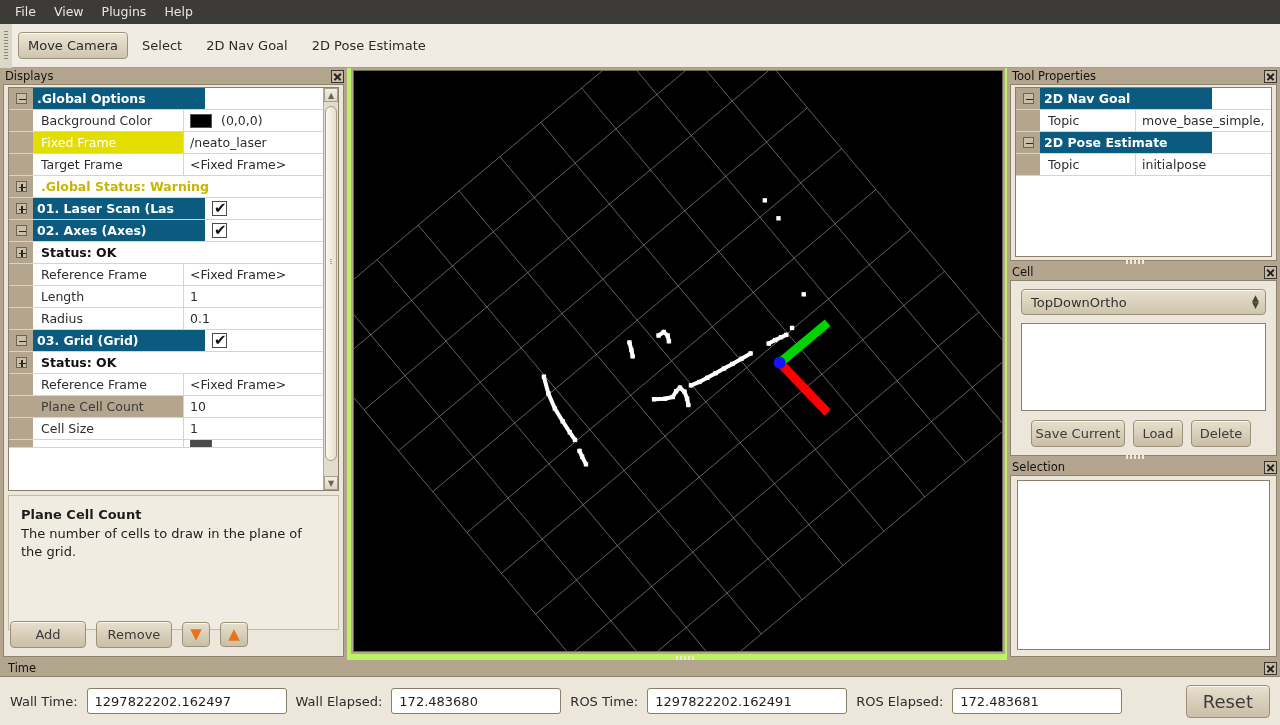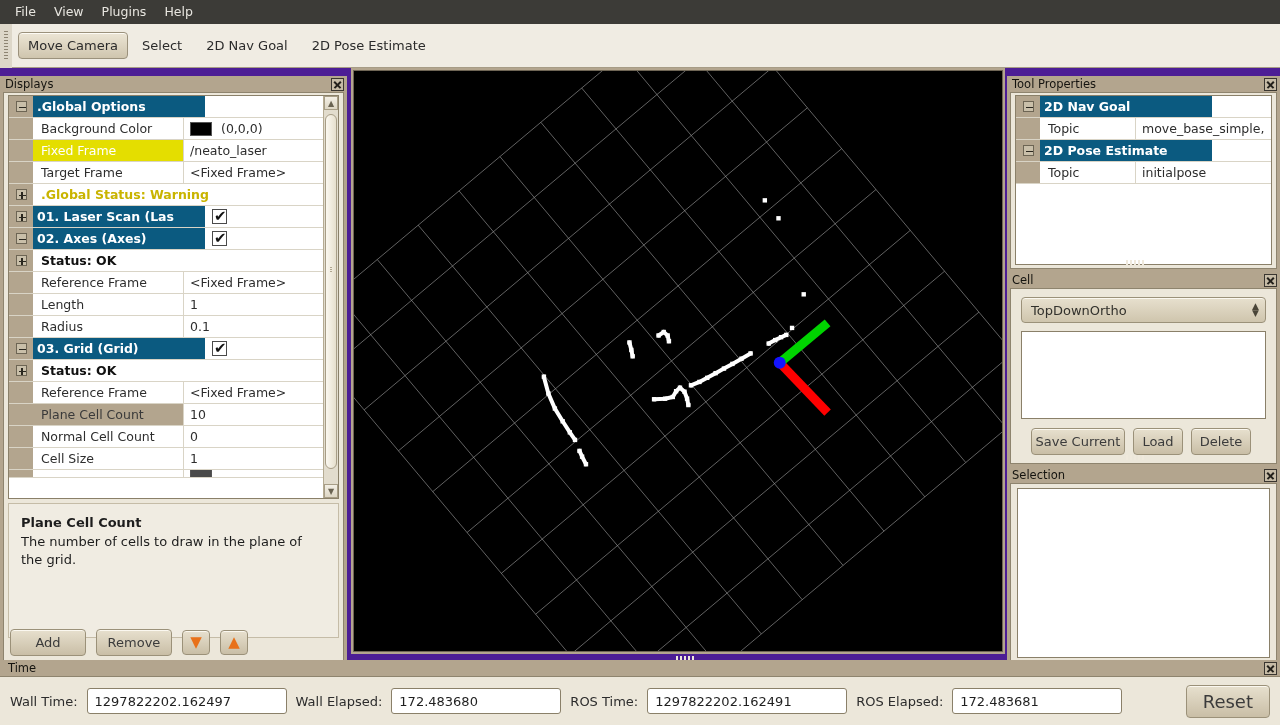--- a/index.html
+++ b/index.html
@@ -6,21 +6,21 @@
   html, body {
     margin: 0; padding: 0;
     width: 1280px; height: 725px;
     overflow: hidden;
     font-family: "DejaVu Sans", "Liberation Sans", sans-serif;
     font-size: 12px;
     background: #c8bca8;
   }
   #app { position: relative; width: 1280px; height: 725px; background: #b3a territory; }
   #app { background: #b1a punkt; }
-  #app { background: #4c1d95; }
+  #app { background: #bef264; }
 
   
   .menubar {
     position: absolute; left:0; top:0; width:1280px; height:24px;
     background: #3c3b37;
     display:flex; align-items:center; padding-left:6px; gap:0px;
   }
   .menu-item {
     color:#e8e6e0; font-size:12.5px; padding:3px 9px; line-height:16px;
     cursor: default;
@@ -48,21 +48,21 @@
     cursor:default; white-space:nowrap;
   }
   .tb-btn.active {
     background: linear-gradient(to bottom,#ece5d5,#cfc5ae);
     border:1px solid #9b9versus;
     border:1px solid #9b917c;
     box-shadow: inset 0 1px 0 #fdfbf5;
   }
 
   
-  .panel { position:absolute; background:#b3a58e;margin-top:8px; }
+  .panel { position:absolute; background:#b3a58e; }
   .panel-title {
     height:16px; display:flex; align-items:center;
     padding:0 3px 0 5px; font-size:11.5px; color:#14130f;
     background:#b3a58e; position:relative;
   }
   .panel-title .ttl { flex:1; line-height:16px; }
   .closebox {
     width:13px; height:13px; border:1px solid #3a3630; background:#c6bba6;
     position:relative; cursor:default; flex:none;
   }
@@ -367,25 +367,20 @@
             </div>
             <div class="row prop">
               <div class="gutter"></div>
               <div class="cell-name" style="width: 150px;">Reference Frame</div>
               <div class="cell-val">&lt;Fixed Frame&gt;</div>
             </div>
             <div class="row prop selected">
               <div class="gutter"></div>
               <div class="cell-name" style="width: 150px;">Plane Cell Count</div>
               <div class="cell-val">10</div>
-            </div>
-            <div class="row prop">
-              <div class="gutter"></div>
-              <div class="cell-name" style="width: 150px;">Normal Cell Count</div>
-              <div class="cell-val">0</div>
             </div>
             <div class="row prop">
               <div class="gutter"></div>
               <div class="cell-name" style="width: 150px;">Cell Size</div>
               <div class="cell-val">1</div>
             </div>
             <div class="row partial-row">
               <div class="gutter"></div>
               <div class="cell-name" style="width:150px"></div>
               <div class="cell-val">

